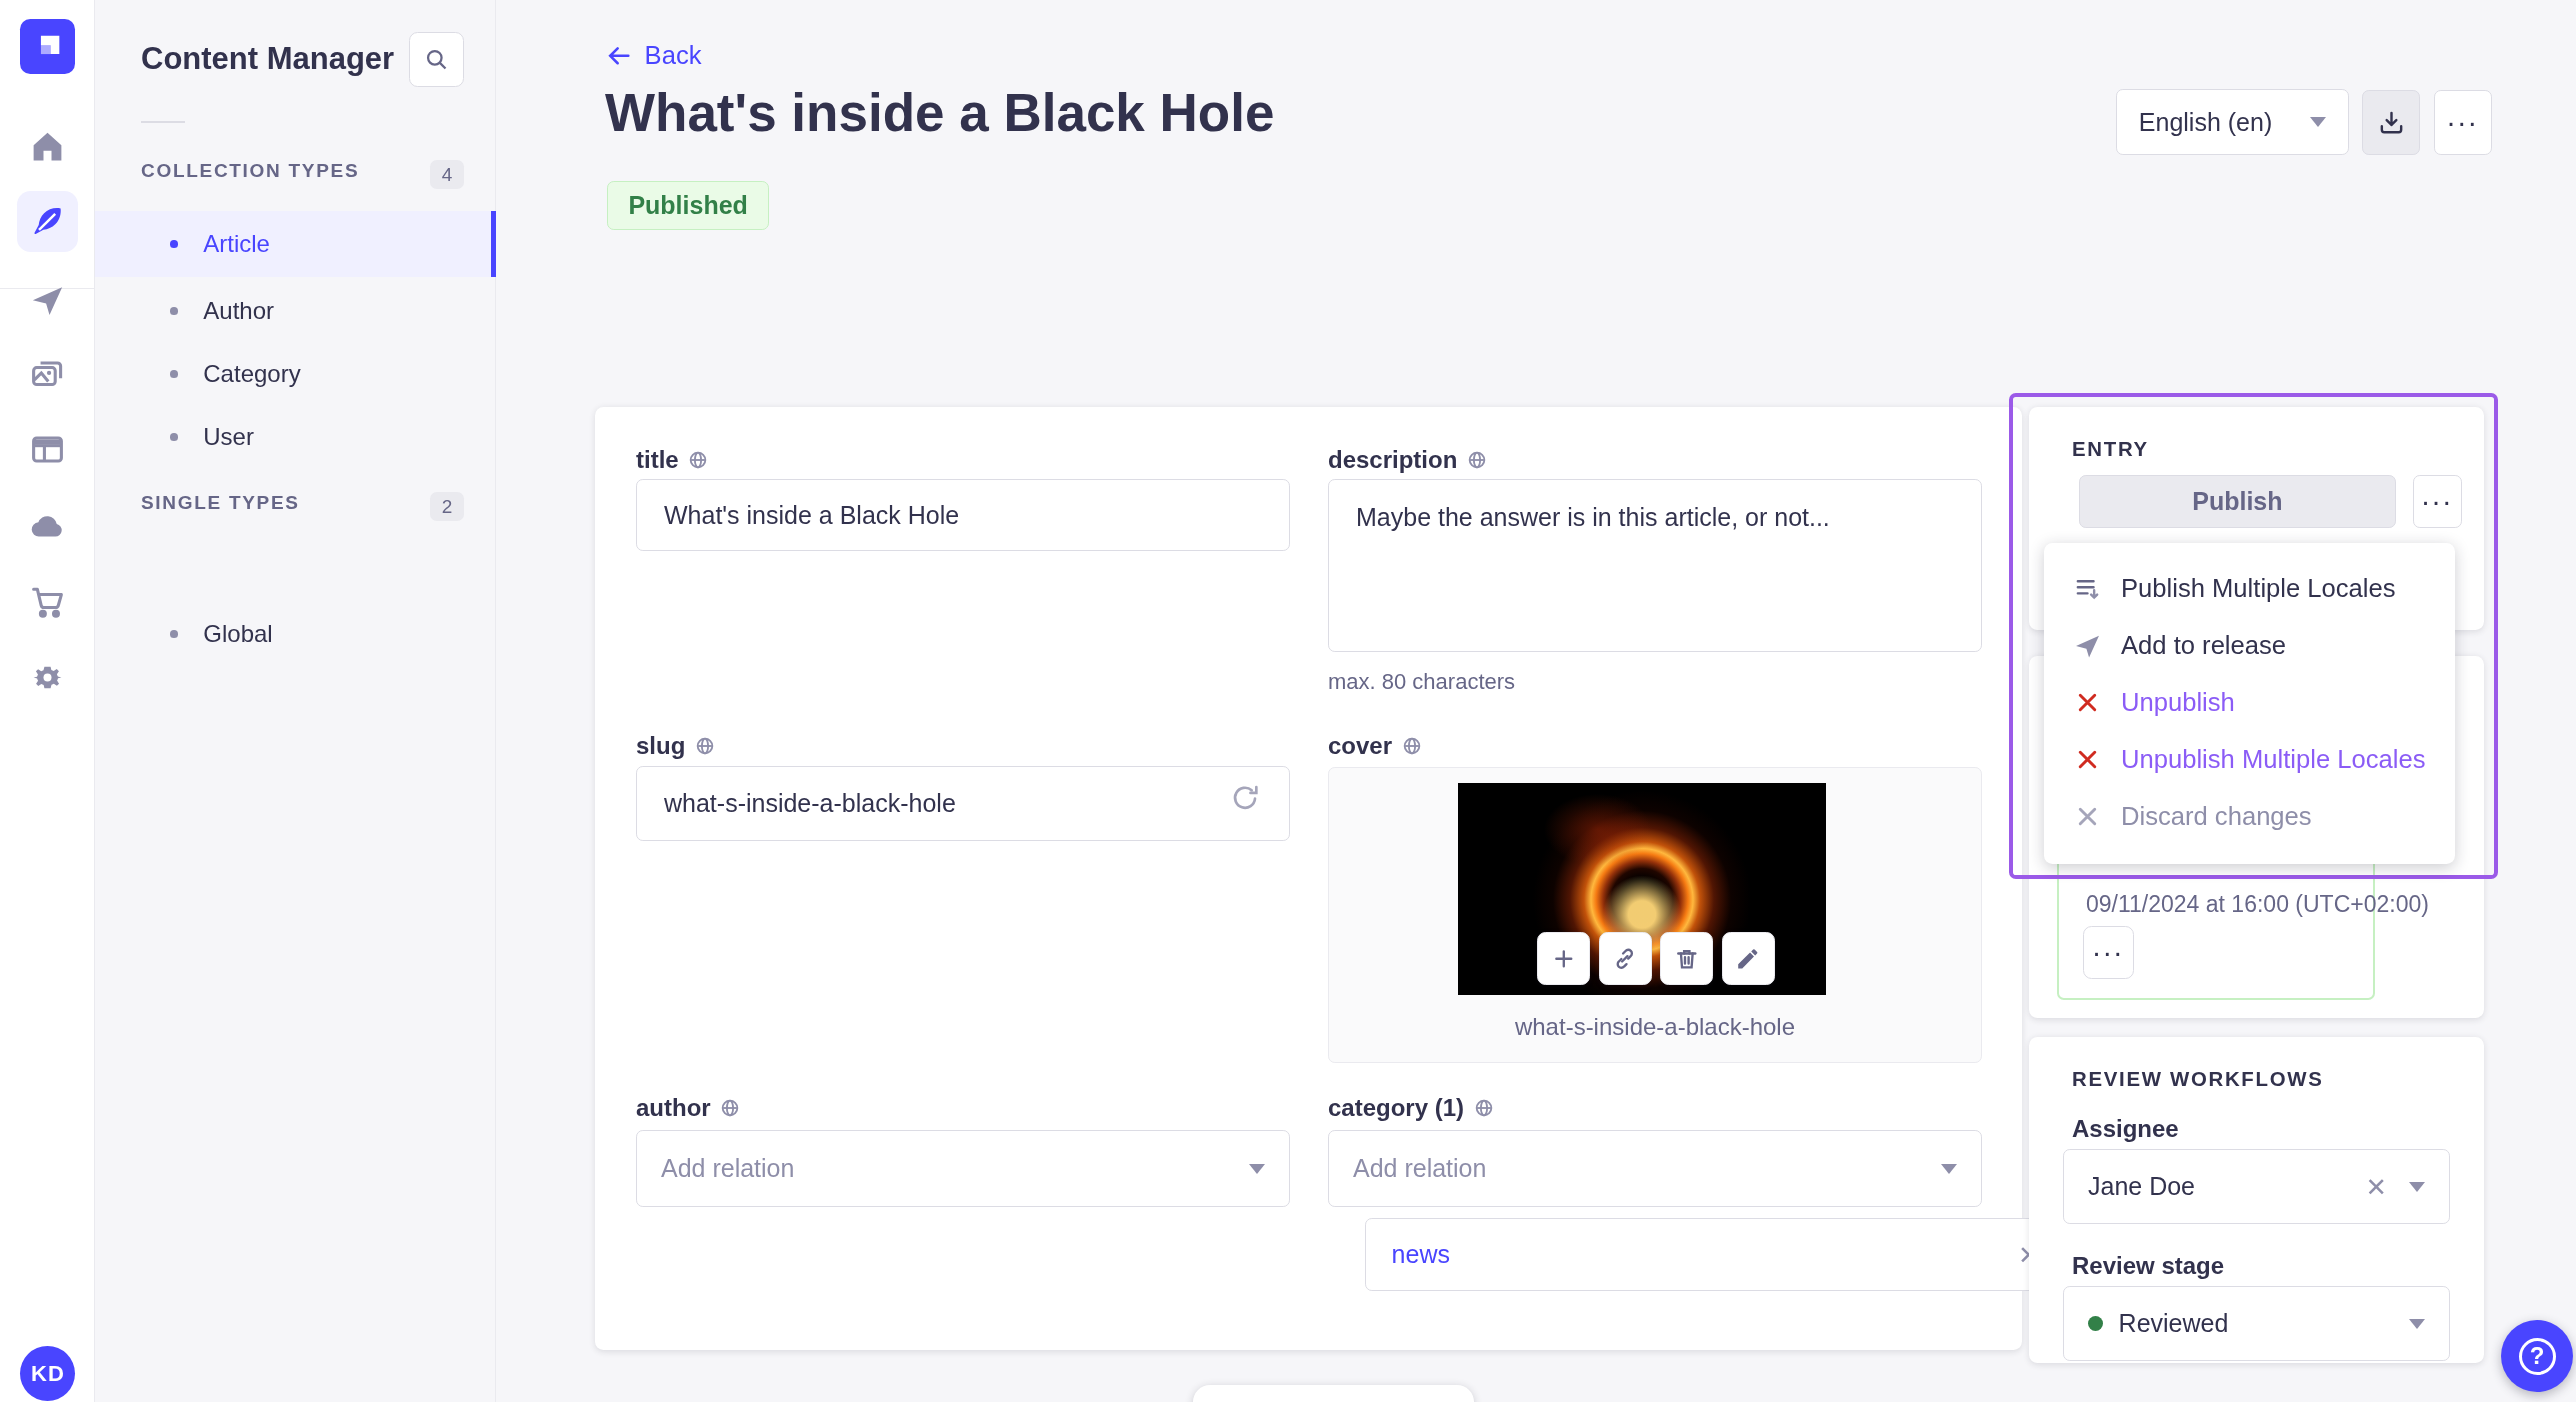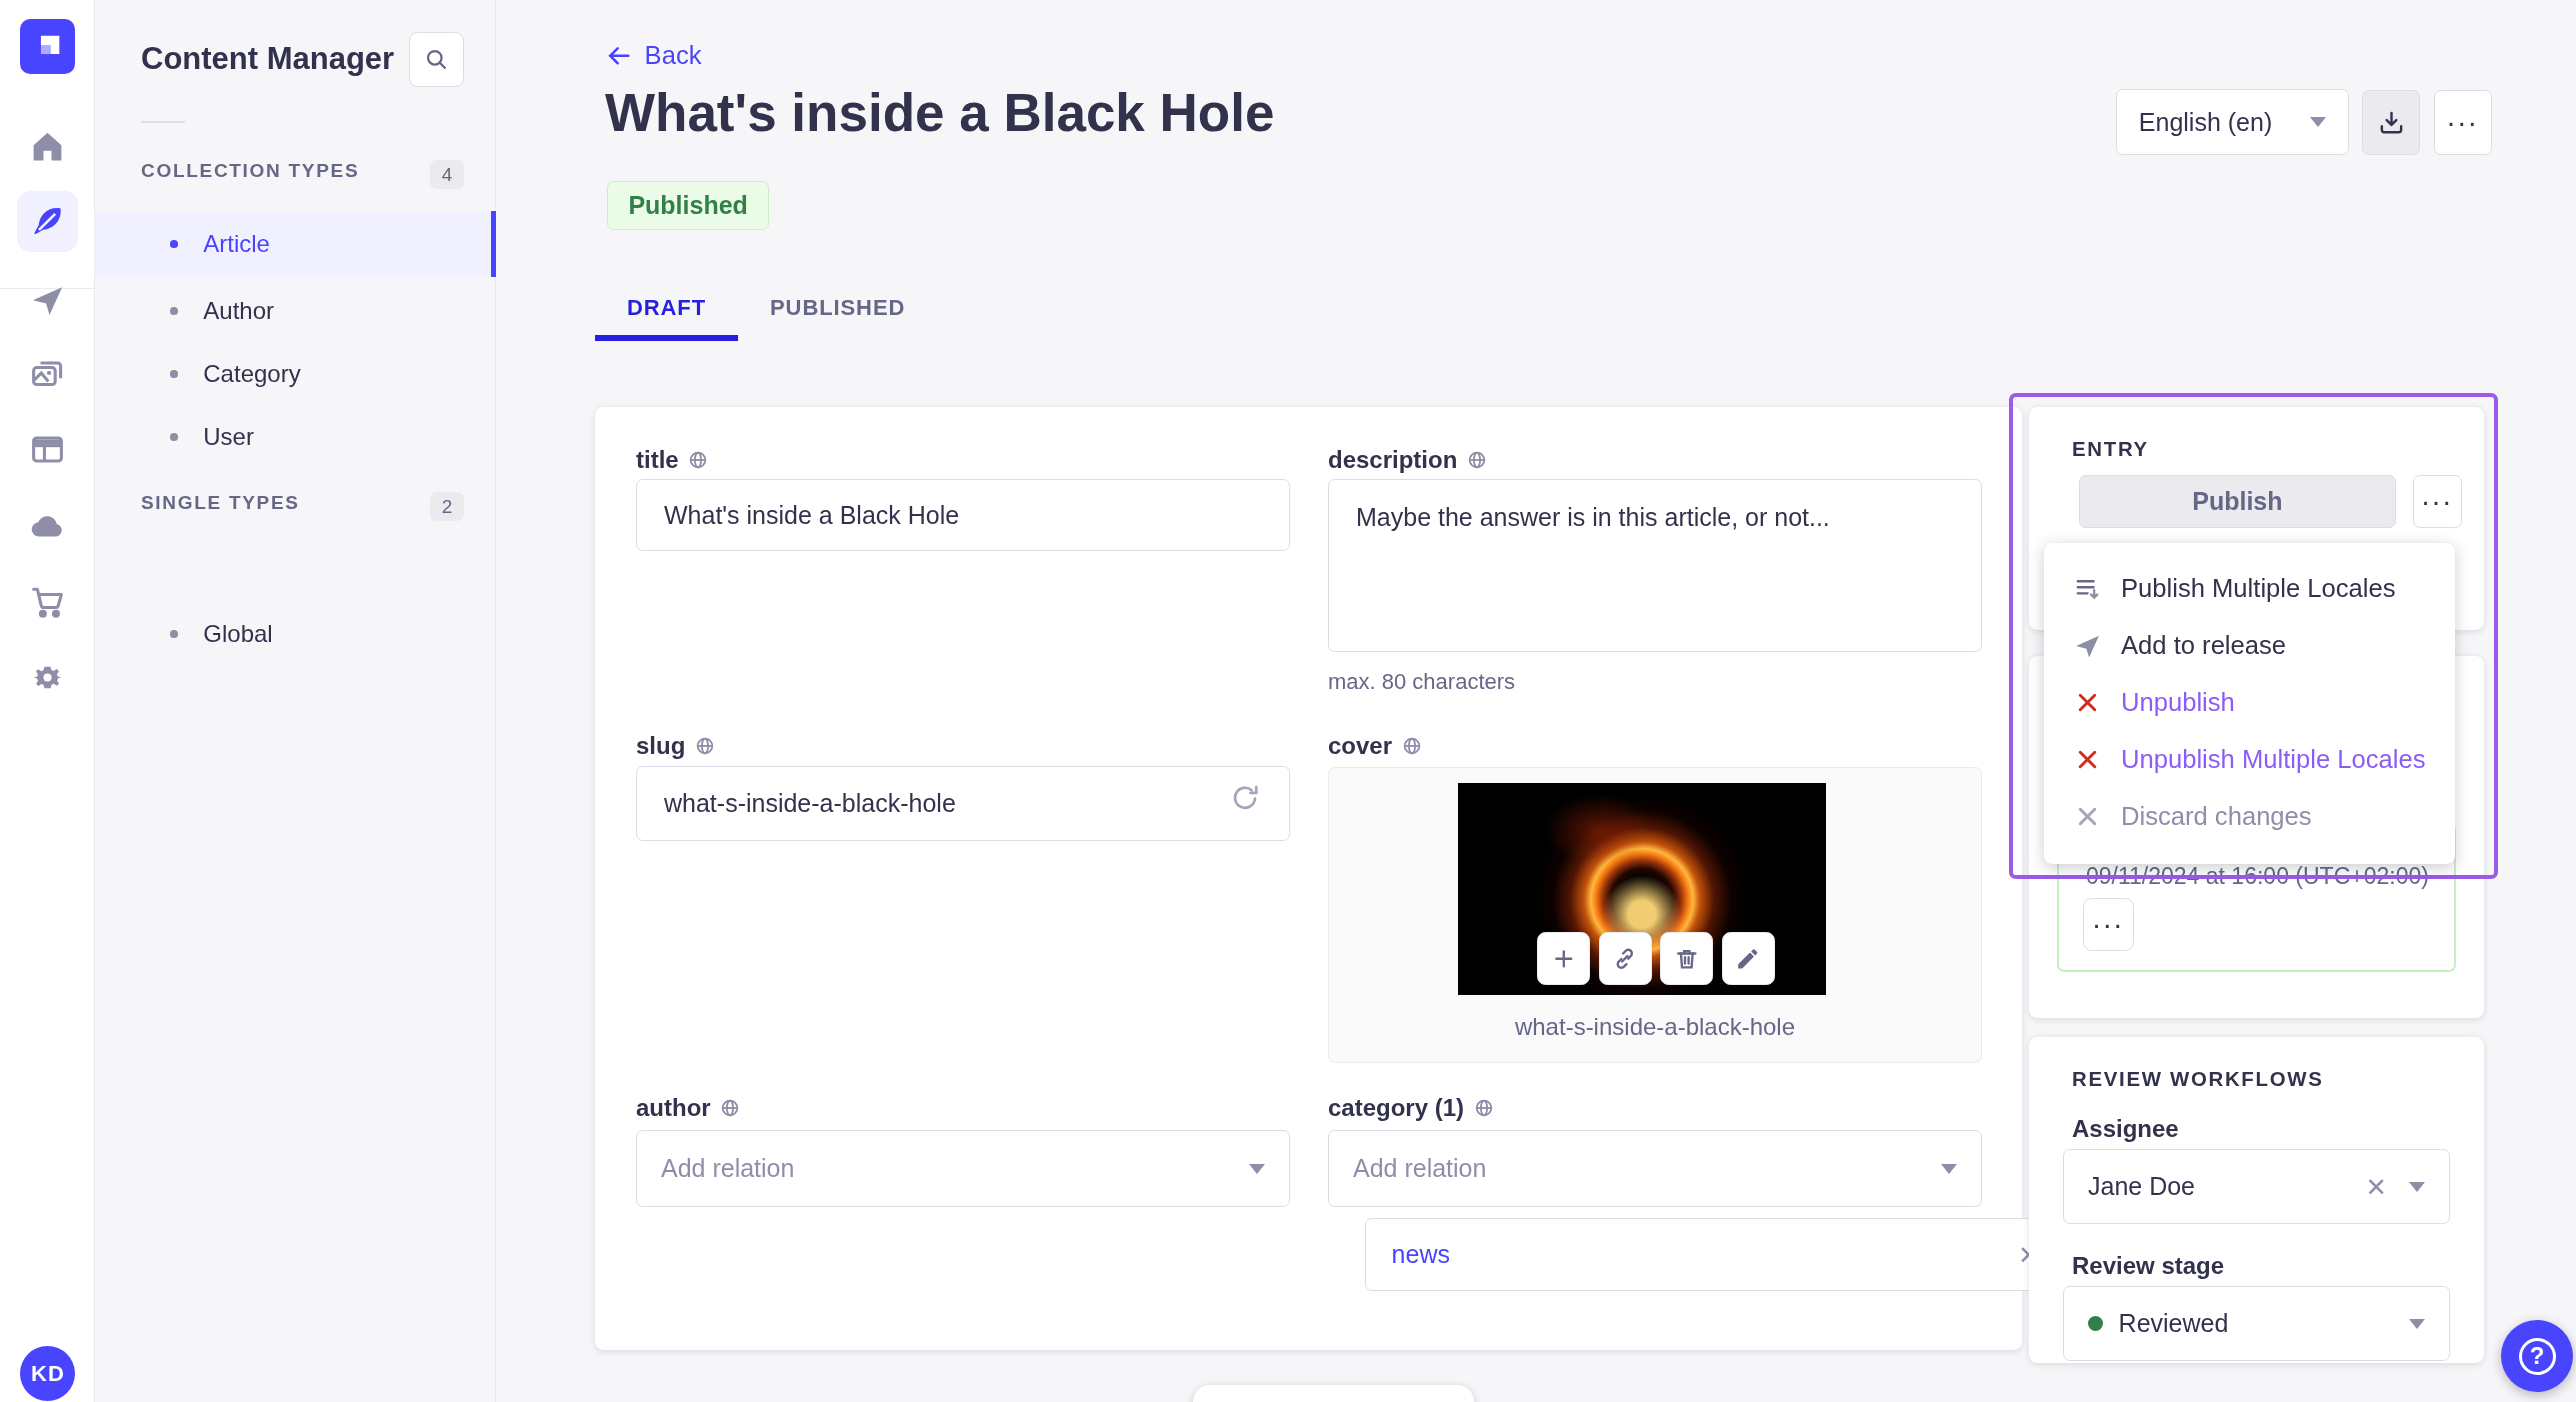--- a/index.html
+++ b/index.html
@@ -75,21 +75,21 @@
   .x-small { font-size:25.6px; color:#8e8ea9; }
 
   
   .entry-card { position:absolute; left:2029px; top:407px; width:455px; height:223px; }
   .panel-cap { position:absolute; left:43px; top:31px; font-size:20.4px; font-weight:bold; letter-spacing:1.7px; color:#32324d; }
   .publish-row { position:absolute; left:43px; top:68px; right:22px; display:flex; gap:17px; }
   .publish-btn { width:329px; height:53px; background:#eaeaef; border:1.7px solid #dcdce4; border-radius:6.8px; color:#666687; font-size:25px; font-weight:600; display:flex; align-items:center; justify-content:center;margin-left:7px; }
   .more-btn { width:51px; height:53px; background:#fff; border:1.7px solid #dcdce4; border-radius:6.8px; display:flex; align-items:center; justify-content:center; }
 
   .sched-card { position:absolute; left:2029px; top:656px; width:455px; height:362px; }
-  .sched-box { position:absolute; left:28px; top:168px; width:399px; height:148px; border:2.6px solid #c6f0c2; border-radius:6.8px; }
+  .sched-box { position:absolute; left:28px; top:196px; width:318px; height:148px; border:2.6px solid #c6f0c2; border-radius:6.8px; }
   .sched-date { position:absolute; left:27px; top:37px; font-size:23px; color:#666687; white-space:nowrap; }
   .sched-more { position:absolute; left:24px; top:72px; width:51px; height:53px; background:#fff; border:1.7px solid #dcdce4; border-radius:8.5px; display:flex; align-items:center; justify-content:center; }
 
   .review-card { position:absolute; left:2029px; top:1037px; width:455px; height:326px; }
   .rw-label { position:absolute; left:43px; font-size:24px; font-weight:bold; color:#32324d; }
   .rw-select { position:absolute; left:34px; width:387px; height:75px; }
   .green-dot { width:15.3px; height:15.3px; border-radius:50%; background:#328048; margin-right:15.3px; }
 
   
   .hl-rect { position:absolute; left:2009px; top:393px; width:489px; height:486px; border:4.3px solid #9b5ae8; border-radius:6.8px; z-index:8; pointer-events:none; }
@@ -231,29 +231,20 @@
       <svg width="29" height="29" viewBox="0 0 24 24" fill="none" stroke="#32324d" stroke-width="2" stroke-linecap="round" stroke-linejoin="round">
         <path d="M12 4v10m0 0 4-4m-4 4-4-4"></path>
           <path d="M4 15v3a2 2 0 0 0 2 2h12a2 2 0 0 0 2-2v-3"></path>
       </svg>
     </button>
     <button class="icon-btn plain">
       <span class="dots">...</span>
     </button>
   </div>
 
-  <div class="tabs">
-    <div class="tab active">
-      <span>DRAFT</span>
-      <span class="underline"></span>
-    </div>
-    <div class="tab">
-      <span>PUBLISHED</span>
-    </div>
-  </div>
 
   <div class="card form-card">
 
     <div class="field-label" style="position:absolute;left:41px;top:39px">
       <span>title</span>
       <svg width="22" height="22" viewBox="0 0 24 24" fill="none" stroke="#8e8ea9" stroke-width="2">
           <circle cx="12" cy="12" r="8"></circle>
           <ellipse cx="12" cy="12" rx="3.4" ry="8"></ellipse>
           <path d="M4.5 12h15"></path>
         </svg>

